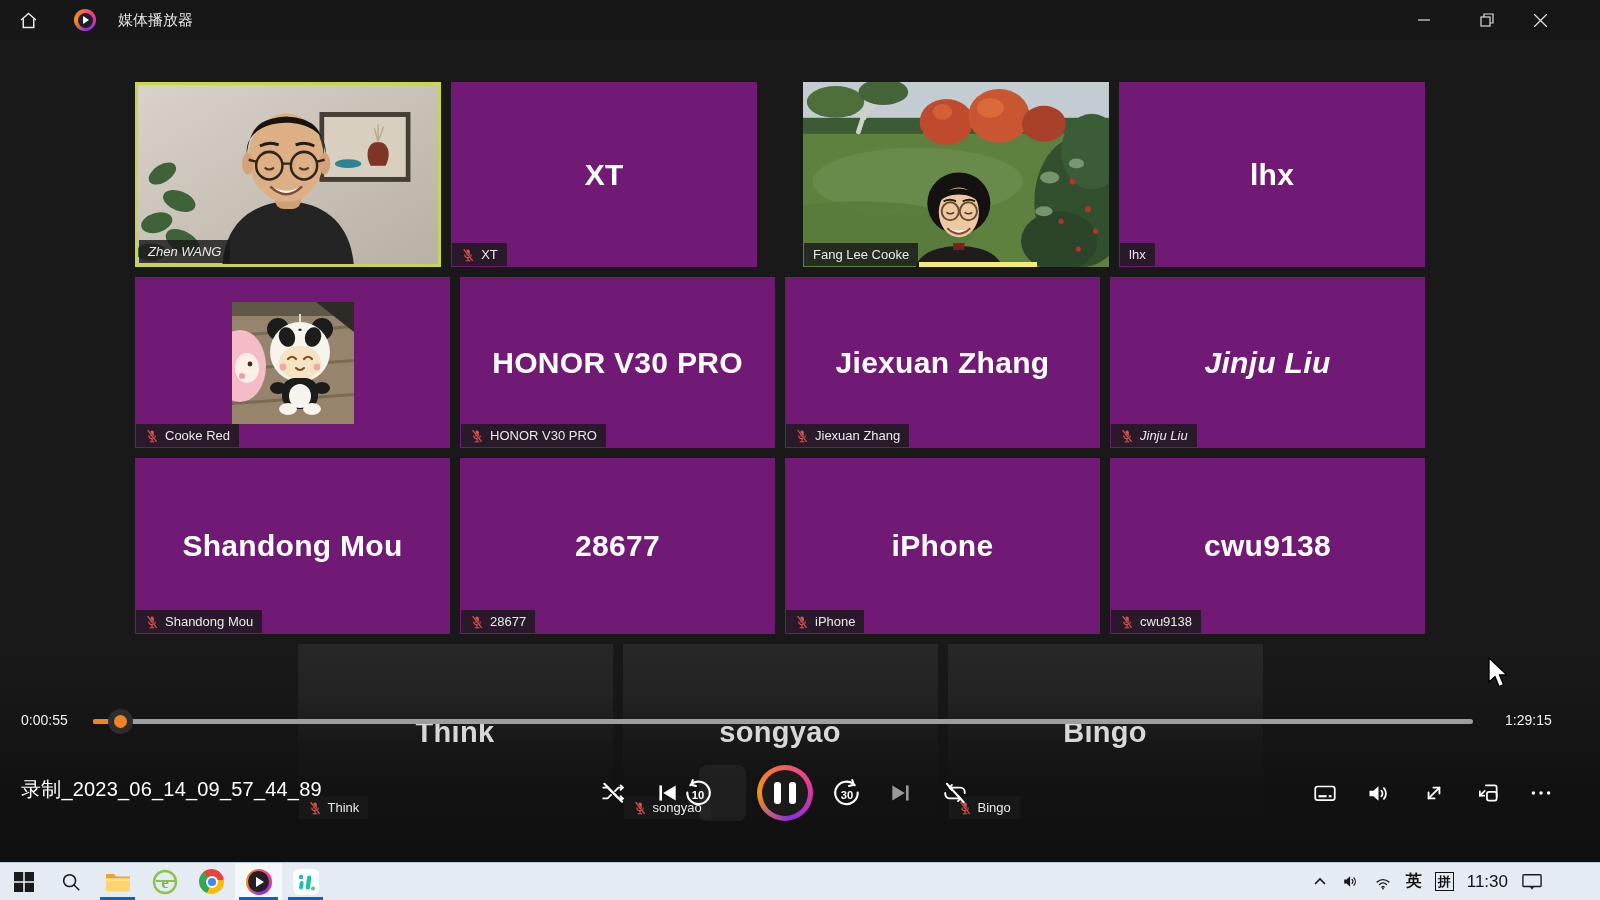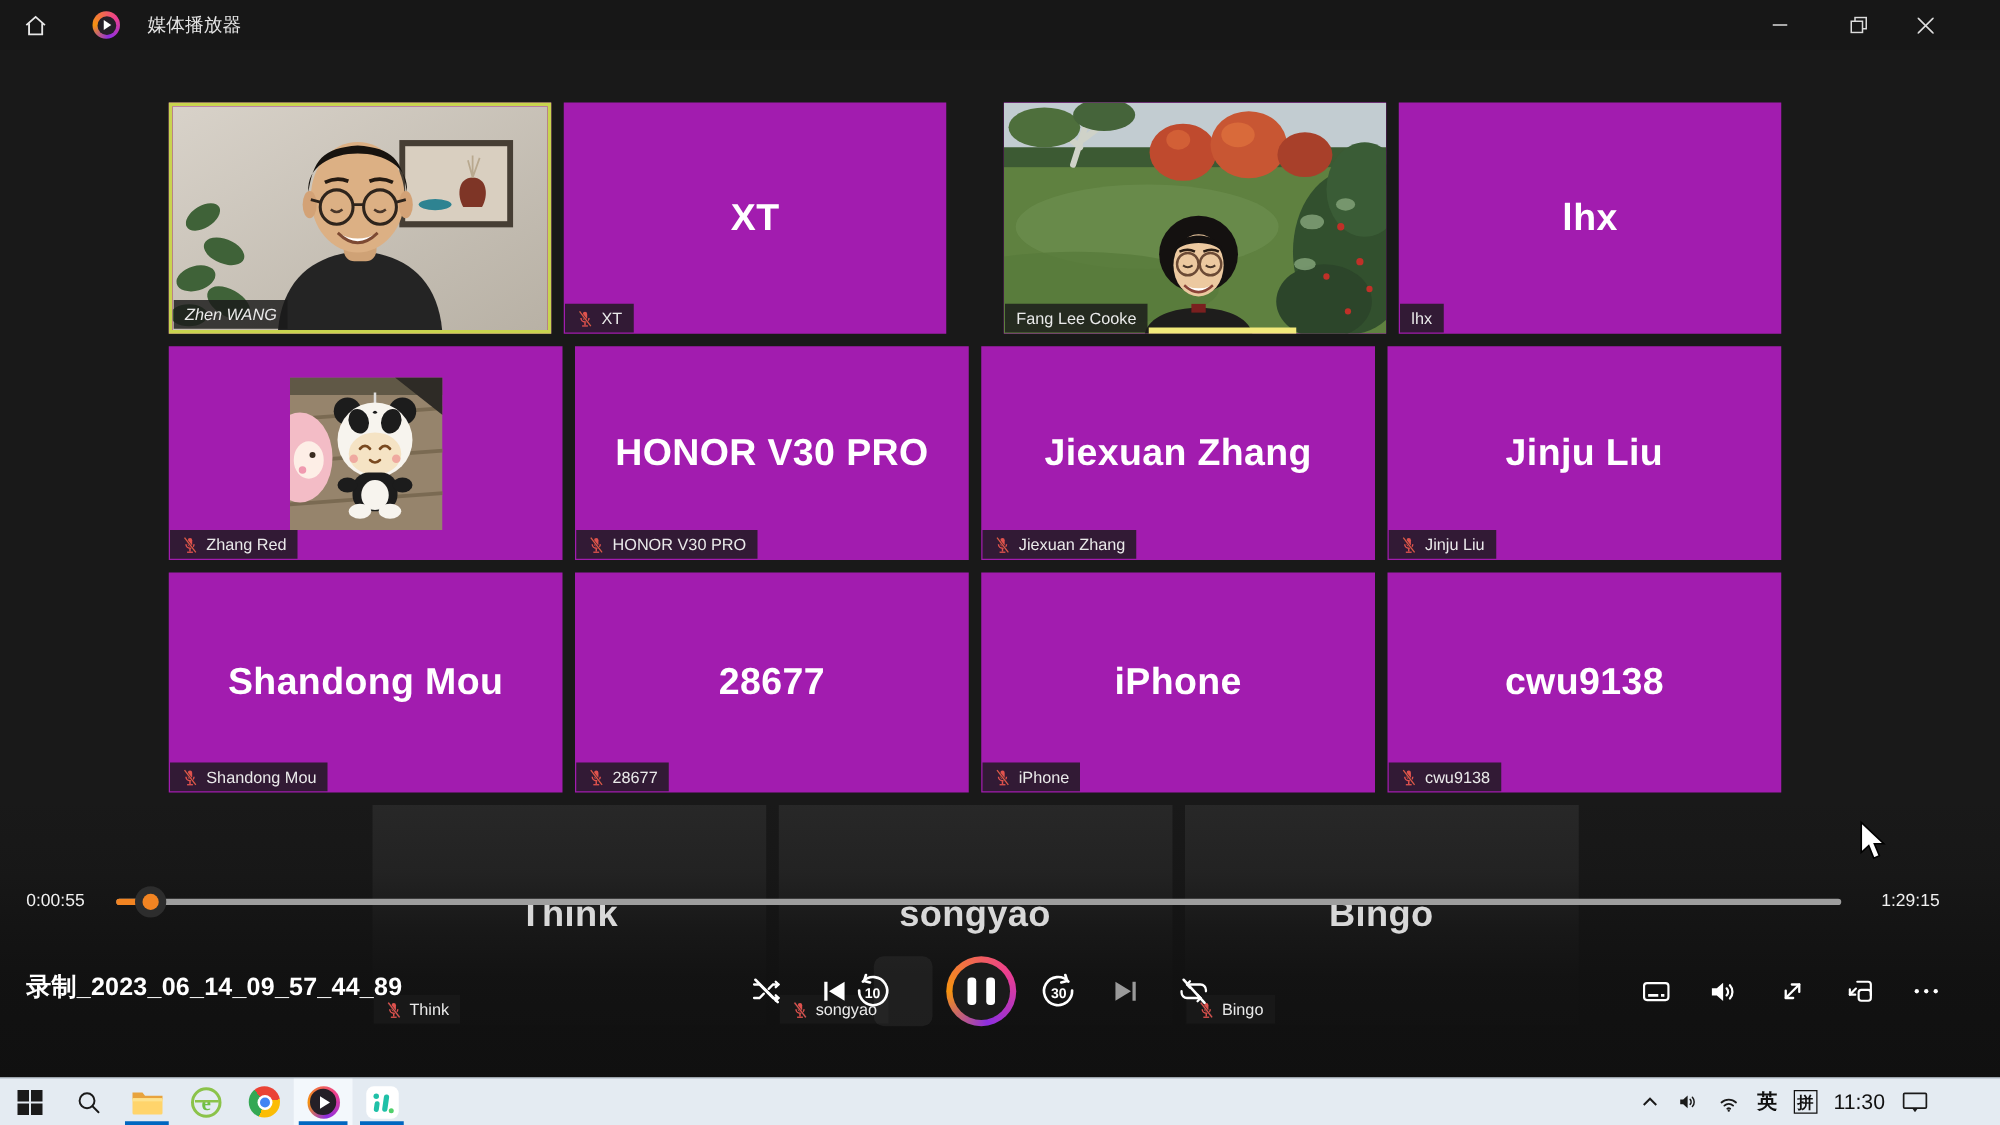--- a/index.html
+++ b/index.html
@@ -15,41 +15,41 @@
   .logo-in{width:15px;height:15px;border-radius:50%;background:#241f27;display:flex;align-items:center;justify-content:center}
   .logo-tri{width:0;height:0;border-left:6px solid #fff;border-top:4px solid transparent;border-bottom:4px solid transparent;margin-left:2px}
   .title-text{margin-left:22px;font-size:15px;color:#e4e4e4}
   .win-btn{position:absolute;top:0;width:48px;height:40px;display:flex;align-items:center;justify-content:center}
 
   
   .stage{position:absolute;top:40px;left:0;width:1600px;height:822px;background:#191919;overflow:hidden}
   #video-grid{position:absolute;left:135px;top:42px;width:1290px}
   .vrow{display:flex;gap:10px;margin-bottom:10px}
   .vrow.center{justify-content:center}
-  .tile{width:315px;background:#a21caf;position:relative;display:flex;align-items:center;justify-content:center;box-sizing:border-box;overflow:hidden}
+  .tile{width:315px;background:#701a75;position:relative;display:flex;align-items:center;justify-content:center;box-sizing:border-box;overflow:hidden}
   .tile.active{border:3px solid #c9d44f}
   .tile-visual{position:absolute;inset:0;width:100%;height:100%}
   .tile-name{font-size:30px;font-weight:bold;color:#fff;letter-spacing:.3px;z-index:1}
   .vrow.dim .tile{background:#282828}
   .vrow.dim .tile-name{color:#d8d8d8;font-size:29px}
   .tile-label{position:absolute;left:1px;bottom:1px;display:flex;align-items:center;gap:6px;background:rgba(26,26,26,.82);
               padding:4px 9px;font-size:13px;color:#eaeaea;z-index:2;white-space:nowrap}
   .speak-bar{position:absolute;left:116px;bottom:0;width:118px;height:5px;background:#f2ea7b;z-index:3}
 
   .bottom-shade{position:absolute;left:0;top:600px;width:1600px;height:222px;
     background:linear-gradient(180deg,rgba(18,18,18,0) 0%,rgba(18,18,18,.25) 26%,rgba(18,18,18,.72) 46%,rgba(17,17,17,.93) 64%,rgba(16,16,16,.98) 100%)}
 
   
   .abs{position:absolute}
   .time-text{font-size:14px;color:#f1f1f1;z-index:12}
   #seek-bar{left:93px;top:719px;width:1380px;height:5px;border-radius:3px;background:#9e9e9e;z-index:12}
   #seek-fill{height:5px;border-radius:3px;background:#f28422}
   #seek-thumb{position:absolute;top:-10px;width:25px;height:25px;border-radius:50%;background:#2d2d2d;display:flex;align-items:center;justify-content:center}
   .thumb-dot{width:13px;height:13px;border-radius:50%;background:#f28422}
-  #media-title{left:21px;top:776px;font-size:20px;font-weight:bold;color:#fff;z-index:12;letter-spacing:.2px}
+  #media-title{left:21px;top:776px;font-size:20px;font-weight:normal;color:#fff;z-index:12;letter-spacing:.2px}
   .ctl{width:44px;height:44px;top:771px;display:flex;align-items:center;justify-content:center;z-index:12}
   .ctl svg{display:block}
   .ctl-bg{left:699px;top:765px;width:47px;height:56px;background:rgba(255,255,255,.055);border-radius:8px;z-index:11}
   #pause-btn{left:757px;top:765px;width:56px;height:56px;border-radius:50%;z-index:12;
     background:conic-gradient(from -90deg,#f5930f,#ed3f8f 40%,#8e2ee0 72%,#f5930f);
     display:flex;align-items:center;justify-content:center}
   .pause-in{width:46px;height:46px;border-radius:50%;background:#1b1b1b;display:flex;align-items:center;justify-content:center;gap:8px}
   .pause-b{width:7px;height:22px;border-radius:3px;background:#fff}
 
   
@@ -259,21 +259,21 @@
             <svg width="14" height="14" viewBox="0 0 24 24">
               <g fill="#e0524e">
                 <rect x="9" y="2.5" width="6" height="11.5" rx="3"></rect>
                 <path d="M5.5 11 a6.5 6.5 0 0 0 13 0 h-2 a4.5 4.5 0 0 1 -9 0 z"></path>
                 <rect x="11" y="17" width="2" height="4"></rect>
                 <rect x="8" y="21" width="8" height="1.8"></rect>
               </g>
               <line x1="4.5" y1="2" x2="20" y2="22" stroke="#2a2a2a" stroke-width="3.2"></line>
               <line x1="4.5" y1="2" x2="20" y2="22" stroke="#e0524e" stroke-width="1.8"></line>
             </svg>
-            <span>Zhang Red</span>
+            <span>Cooke Red</span>
           </div>
         </div>
         <div class="tile" style="height: 100%;">
           <div class="tile-name">HONOR V30 PRO</div>
           <div class="tile-label">
             <svg width="14" height="14" viewBox="0 0 24 24">
               <g fill="#e0524e">
                 <rect x="9" y="2.5" width="6" height="11.5" rx="3"></rect>
                 <path d="M5.5 11 a6.5 6.5 0 0 0 13 0 h-2 a4.5 4.5 0 0 1 -9 0 z"></path>
                 <rect x="11" y="17" width="2" height="4"></rect>
@@ -294,21 +294,21 @@
                 <path d="M5.5 11 a6.5 6.5 0 0 0 13 0 h-2 a4.5 4.5 0 0 1 -9 0 z"></path>
                 <rect x="11" y="17" width="2" height="4"></rect>
                 <rect x="8" y="21" width="8" height="1.8"></rect>
               </g>
               <line x1="4.5" y1="2" x2="20" y2="22" stroke="#2a2a2a" stroke-width="3.2"></line>
               <line x1="4.5" y1="2" x2="20" y2="22" stroke="#e0524e" stroke-width="1.8"></line>
             </svg>
             <span>Jiexuan Zhang</span>
           </div>
         </div>
-        <div class="tile" style="height: 100%;">
+        <div class="tile" style="height: 100%; font-style: italic;">
           <div class="tile-name">Jinju Liu</div>
           <div class="tile-label">
             <svg width="14" height="14" viewBox="0 0 24 24">
               <g fill="#e0524e">
                 <rect x="9" y="2.5" width="6" height="11.5" rx="3"></rect>
                 <path d="M5.5 11 a6.5 6.5 0 0 0 13 0 h-2 a4.5 4.5 0 0 1 -9 0 z"></path>
                 <rect x="11" y="17" width="2" height="4"></rect>
                 <rect x="8" y="21" width="8" height="1.8"></rect>
               </g>
               <line x1="4.5" y1="2" x2="20" y2="22" stroke="#2a2a2a" stroke-width="3.2"></line>

